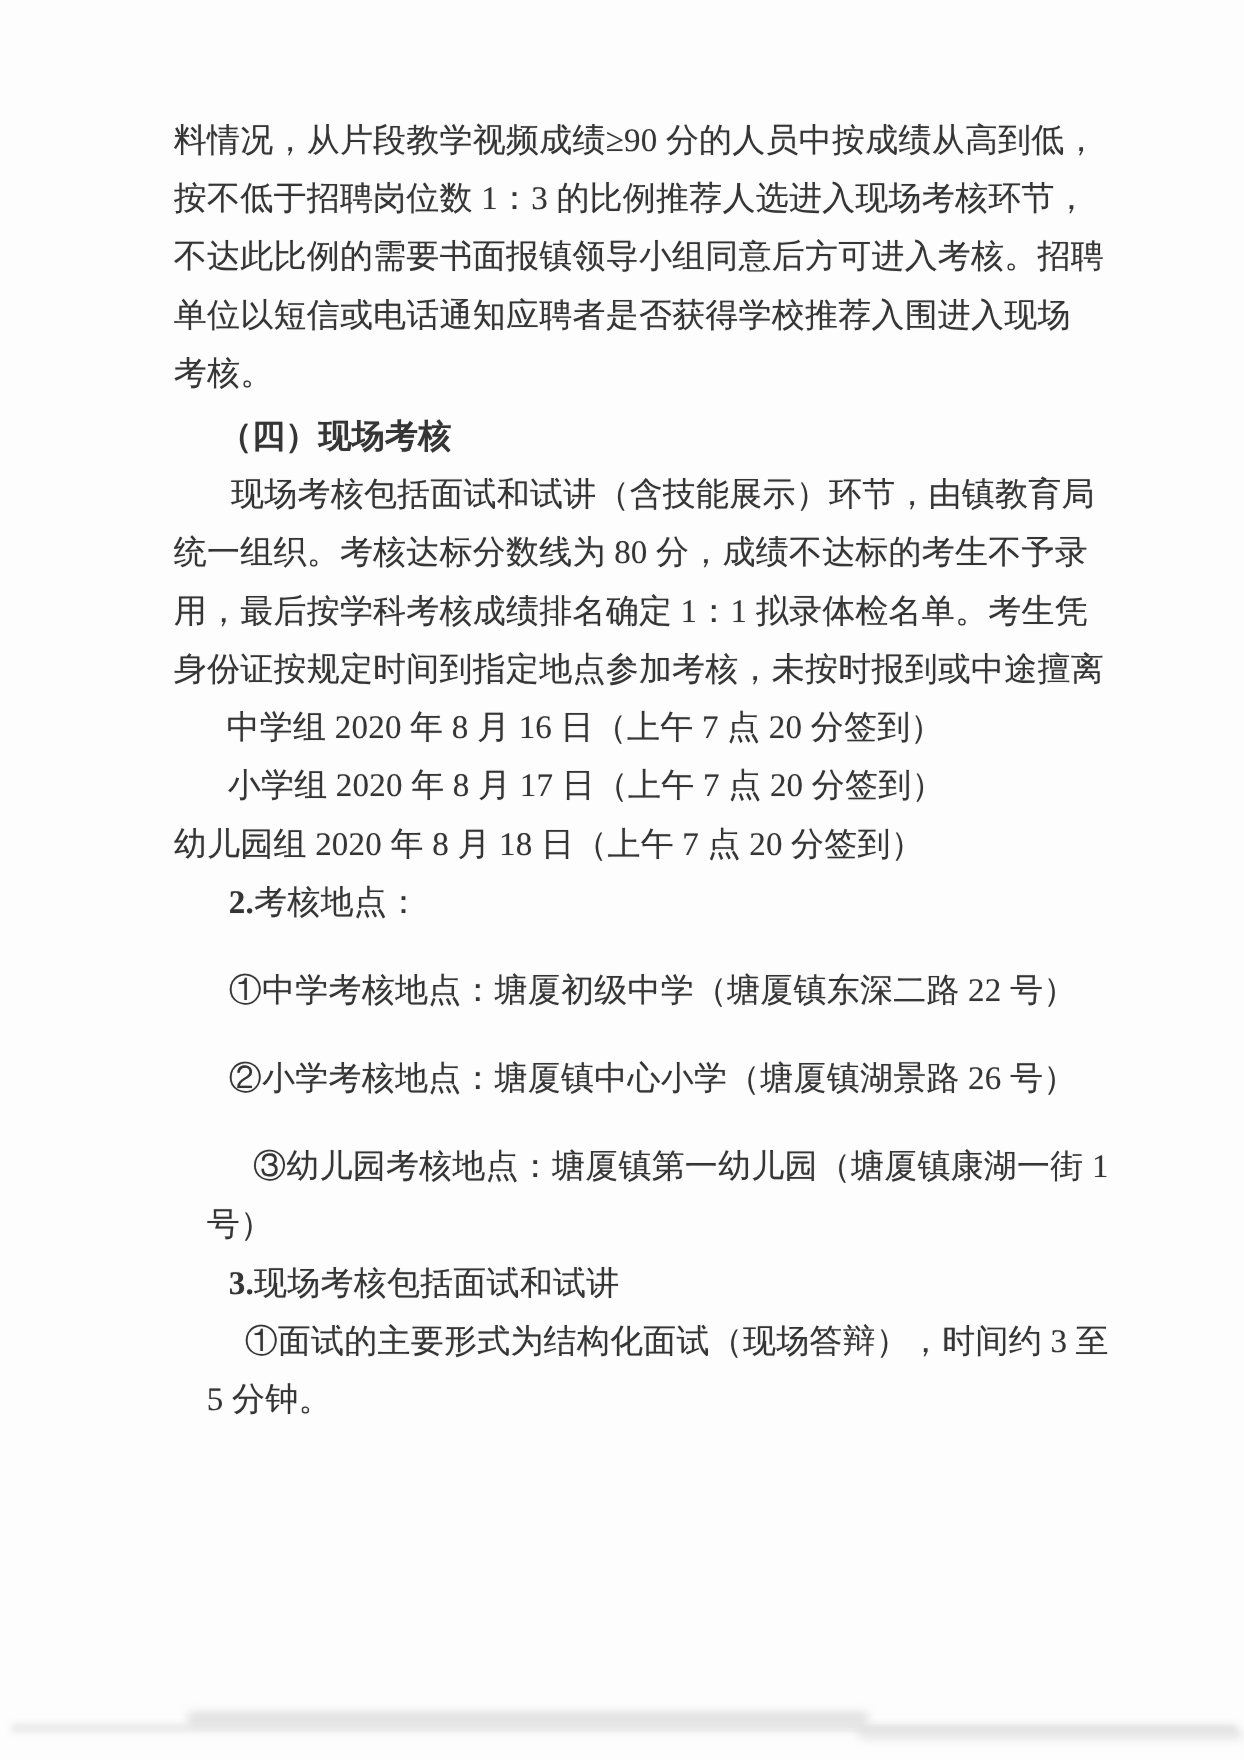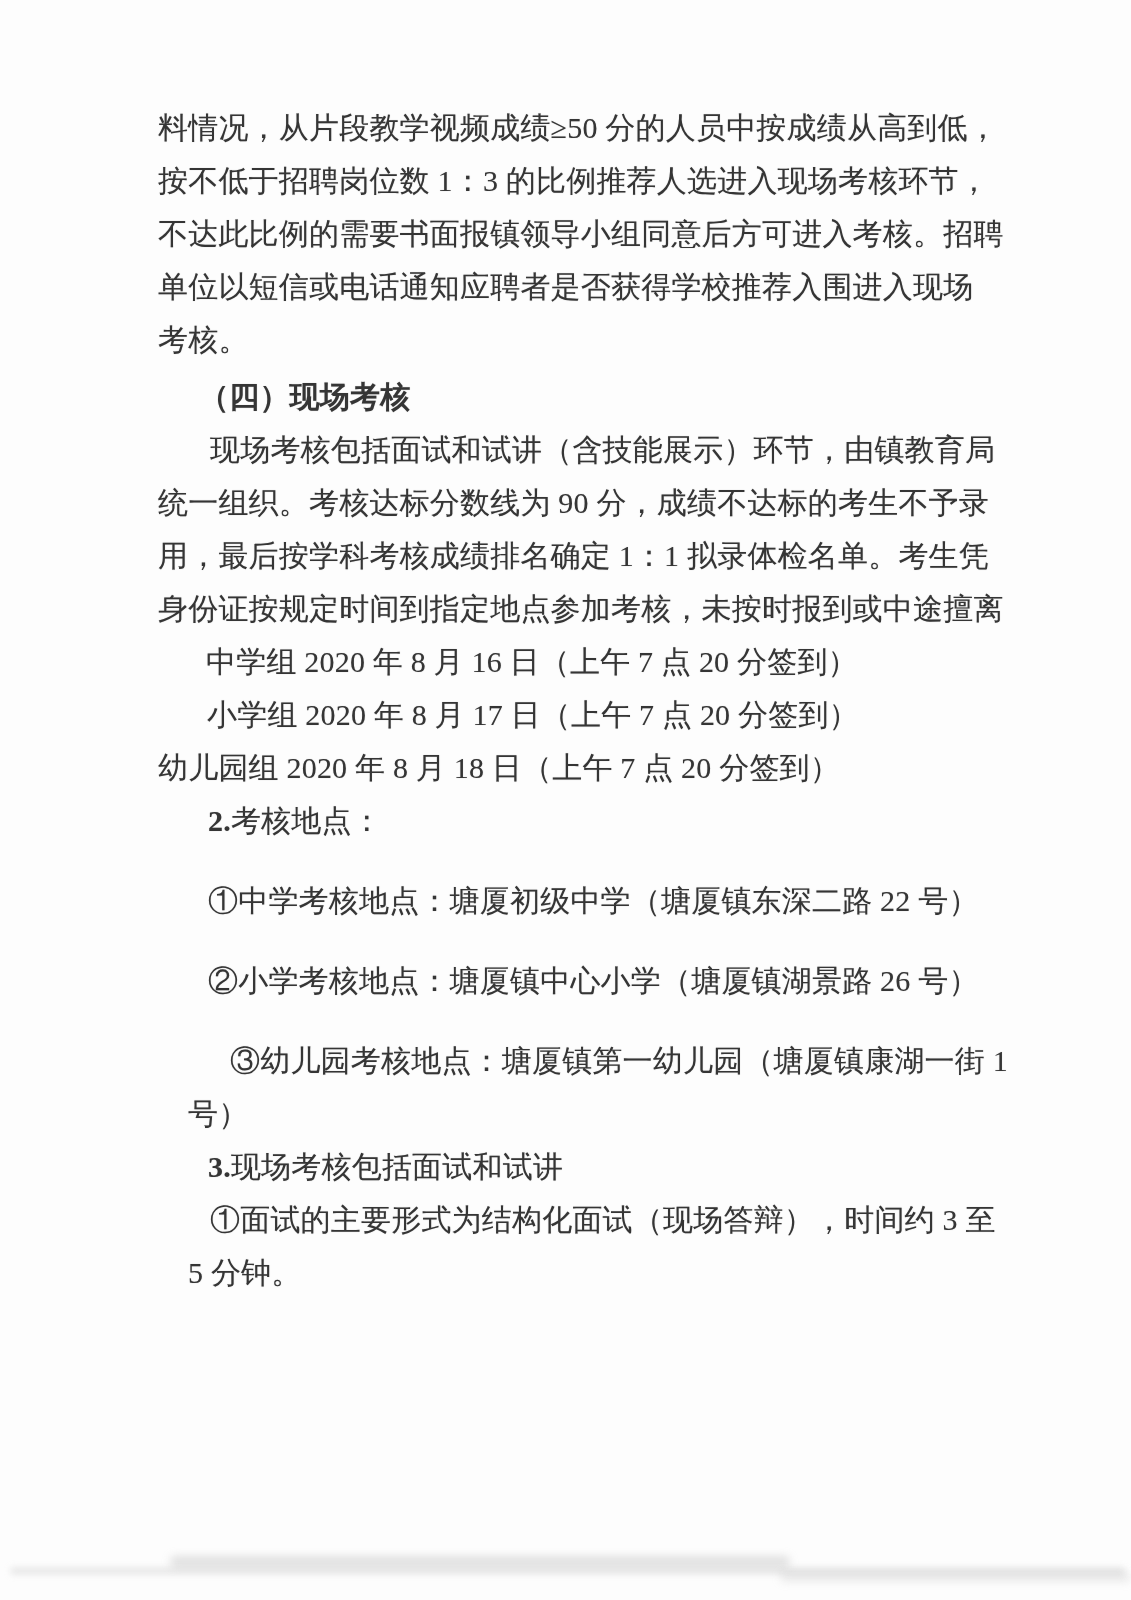--- a/index.html
+++ b/index.html
@@ -59,38 +59,38 @@
     left: 780px; top: 1572px; width: 351px; height: 10px;
     background: rgba(160,160,160,0.20);
     filter: blur(4px);
   }
 </style>
 </head>
 <body>
 
 <div class="page">
   <div class="page-body">
-      <div class="line"><span>料情况，从片段教学视频成绩≥50 分的人员中按成绩从高到低，</span></div>
+      <div class="line"><span>料情况，从片段教学视频成绩≥90 分的人员中按成绩从高到低，</span></div>
       <div class="line"><span>按不低于招聘岗位数 1：3 的比例推荐人选进入现场考核环节，</span></div>
       <div class="line"><span>不达此比例的需要书面报镇领导小组同意后方可进入考核。招聘</span></div>
       <div class="line"><span>单位以短信或电话通知应聘者是否获得学校推荐入围进入现场</span></div>
       <div class="line"><span>考核。</span></div>
       <div class="line bold" style="margin-left: 41px; margin-top: 4px;"><span>（四）现场考核</span></div>
       <div class="line" style="margin-left: 52px;"><span>现场考核包括面试和试讲（含技能展示）环节，由镇教育局</span></div>
-      <div class="line"><span>统一组织。考核达标分数线为 90 分，成绩不达标的考生不予录</span></div>
+      <div class="line"><span>统一组织。考核达标分数线为 80 分，成绩不达标的考生不予录</span></div>
       <div class="line"><span>用，最后按学科考核成绩排名确定 1：1 拟录体检名单。考生凭</span></div>
       <div class="line"><span>身份证按规定时间到指定地点参加考核，未按时报到或中途擅离</span></div>
       <div class="line" style="margin-left: 48px;"><span>中学组 2020 年 8 月 16 日（上午 7 点 20 分签到）</span></div>
       <div class="line" style="margin-left: 49px;"><span>小学组 2020 年 8 月 17 日（上午 7 点 20 分签到）</span></div>
       <div class="line" style=""><span>幼儿园组 2020 年 8 月 18 日（上午 7 点 20 分签到）</span></div>
       <div class="line" style="margin-left: 50px;"><span class="num">2.</span><span>考核地点：</span></div>
       <div class="line" style="margin-left: 50px; margin-top: 27px;"><span>①中学考核地点：塘厦初级中学（塘厦镇东深二路 22 号）</span></div>
       <div class="line" style="margin-left: 50px; margin-top: 27px;"><span>②小学考核地点：塘厦镇中心小学（塘厦镇湖景路 26 号）</span></div>
       <div class="line" style="margin-left: 72px; margin-top: 27px;"><span>③幼儿园考核地点：塘厦镇第一幼儿园（塘厦镇康湖一街 1</span></div>
       <div class="line" style="margin-left: 30px;"><span>号）</span></div>
       <div class="line" style="margin-left: 50px;"><span class="num">3.</span><span>现场考核包括面试和试讲</span></div>
-      <div class="line" style="margin-left: 52px;"><span>①面试的主要形式为结构化面试（现场答辩），时间约 3 至</span></div>
+      <div class="line" style="margin-left: 52px; text-align: right;"><span>①面试的主要形式为结构化面试（现场答辩），时间约 3 至</span></div>
       <div class="line" style="margin-left: 30px;"><span>5 分钟。</span></div>
     </div>
   <div class="smudge smudge-a"></div>
   <div class="smudge smudge-b"></div>
   <div class="smudge smudge-c"></div>
 </div>
 
 </body></html>

